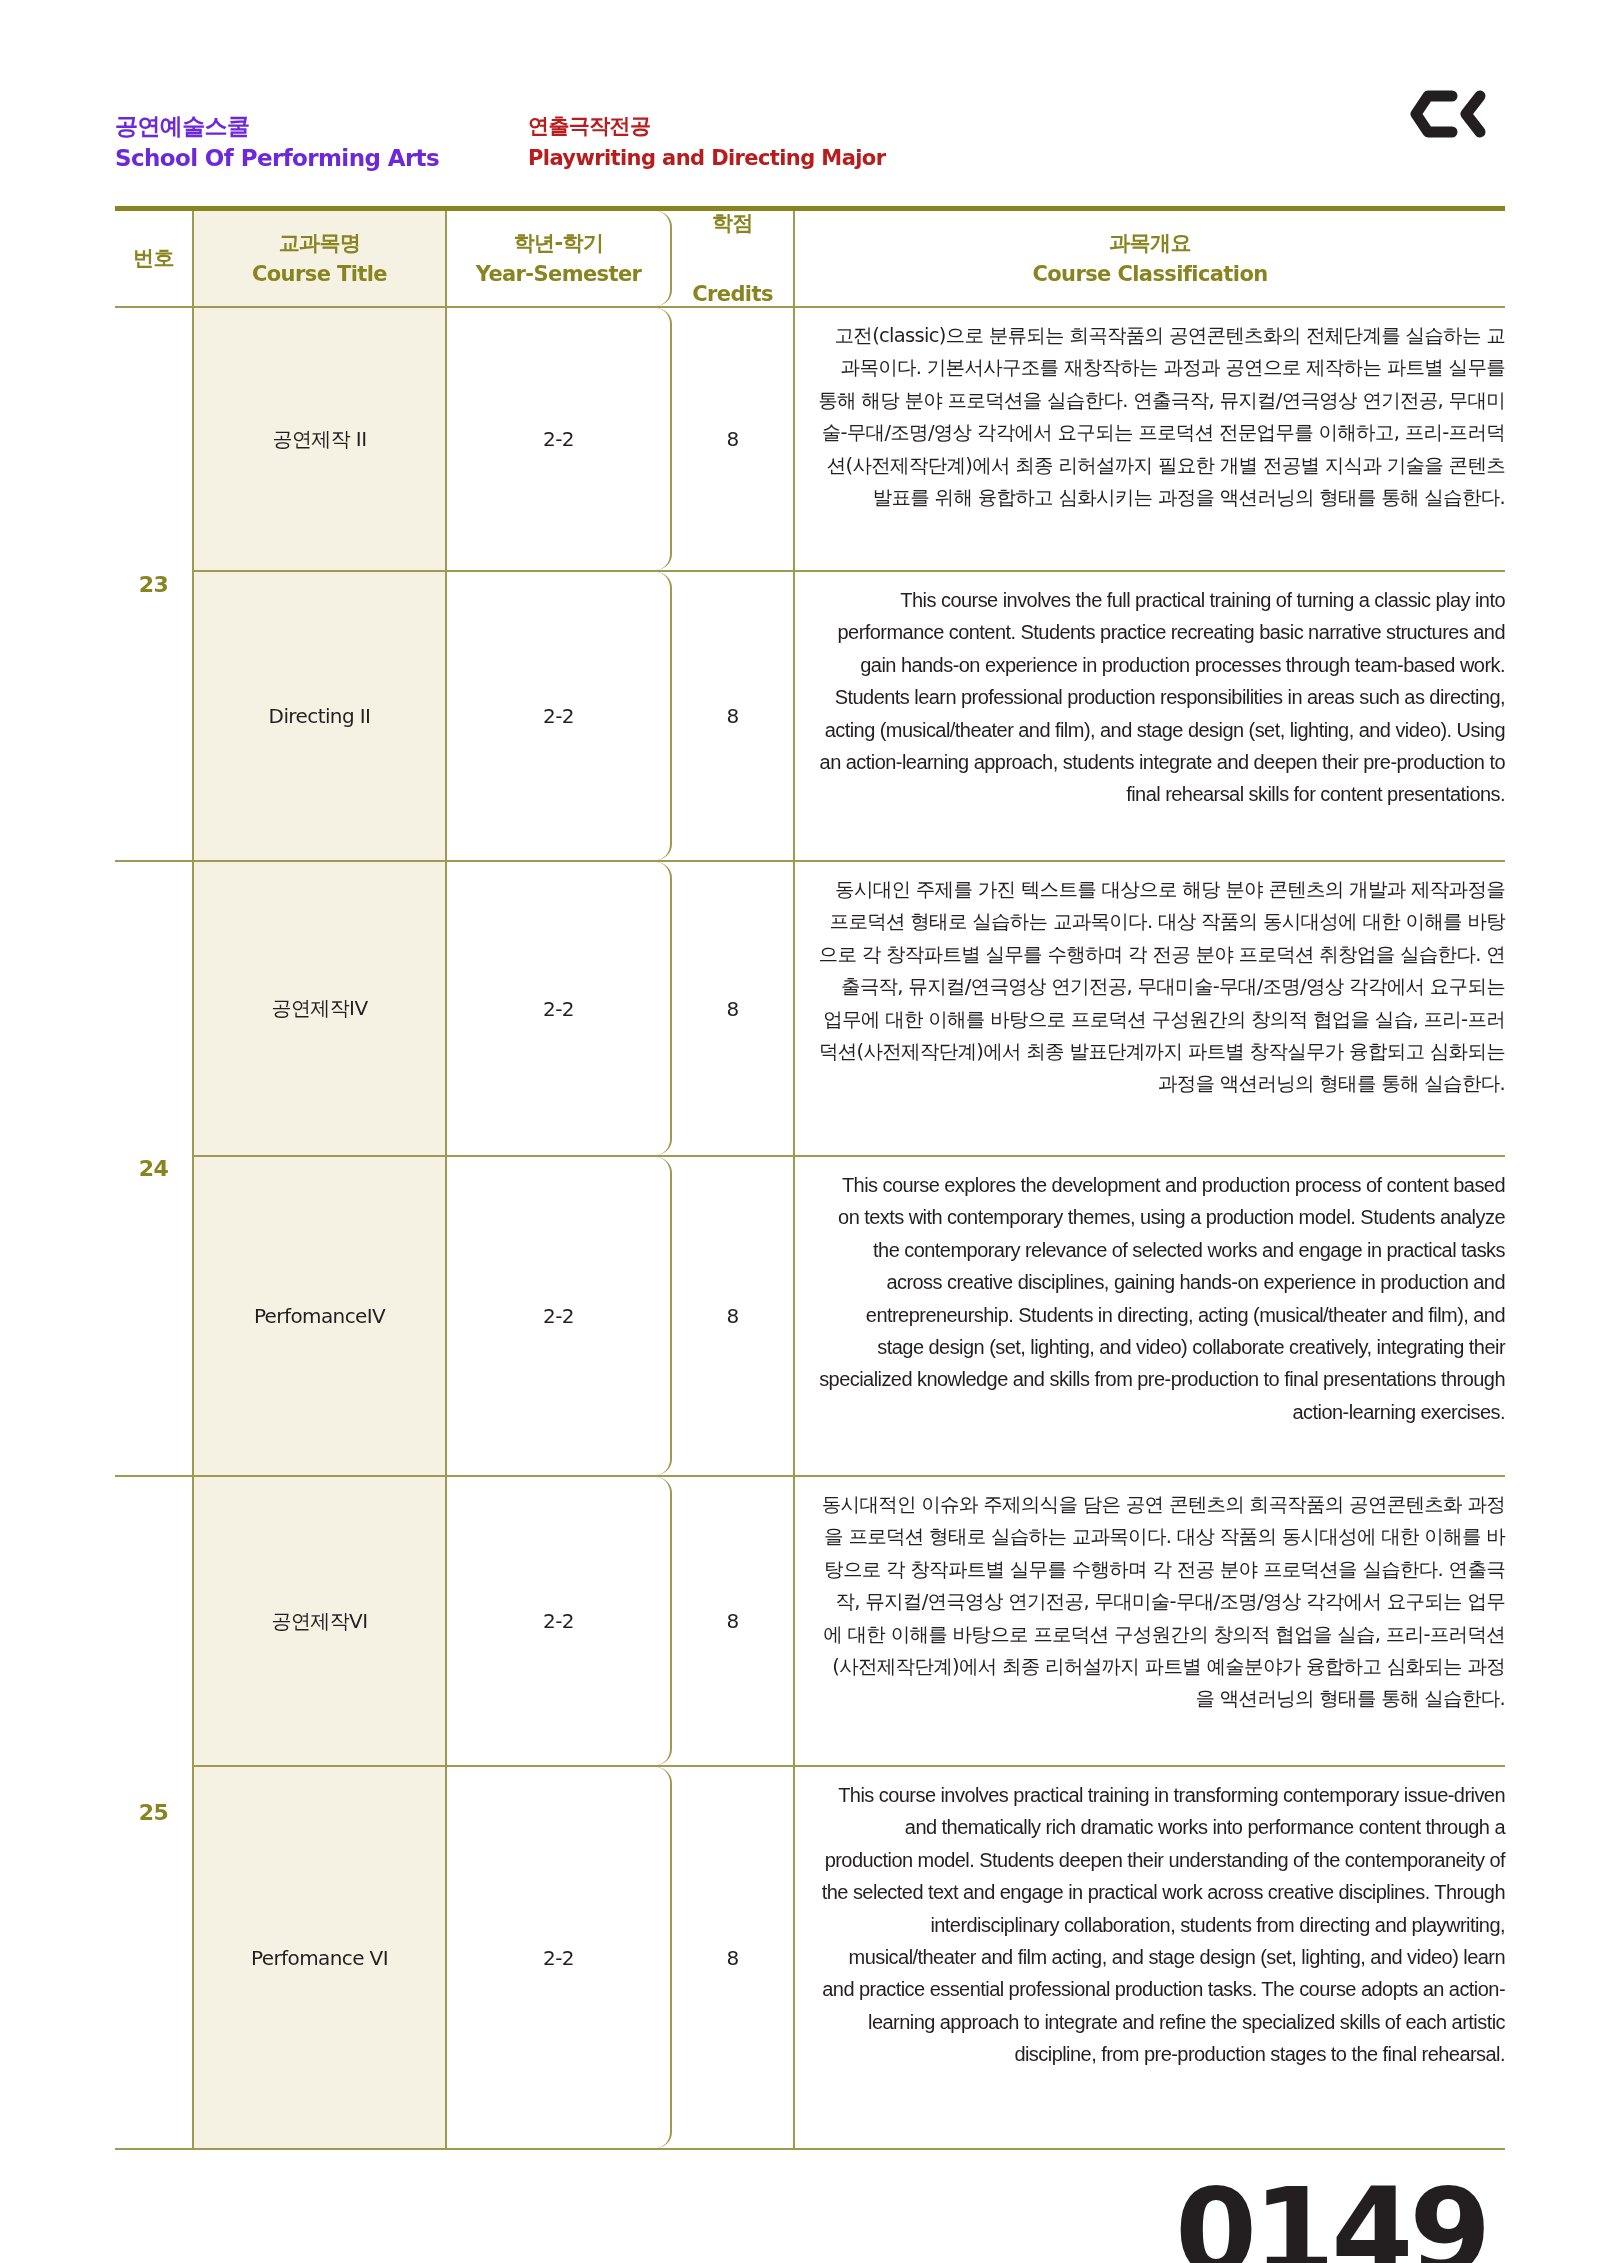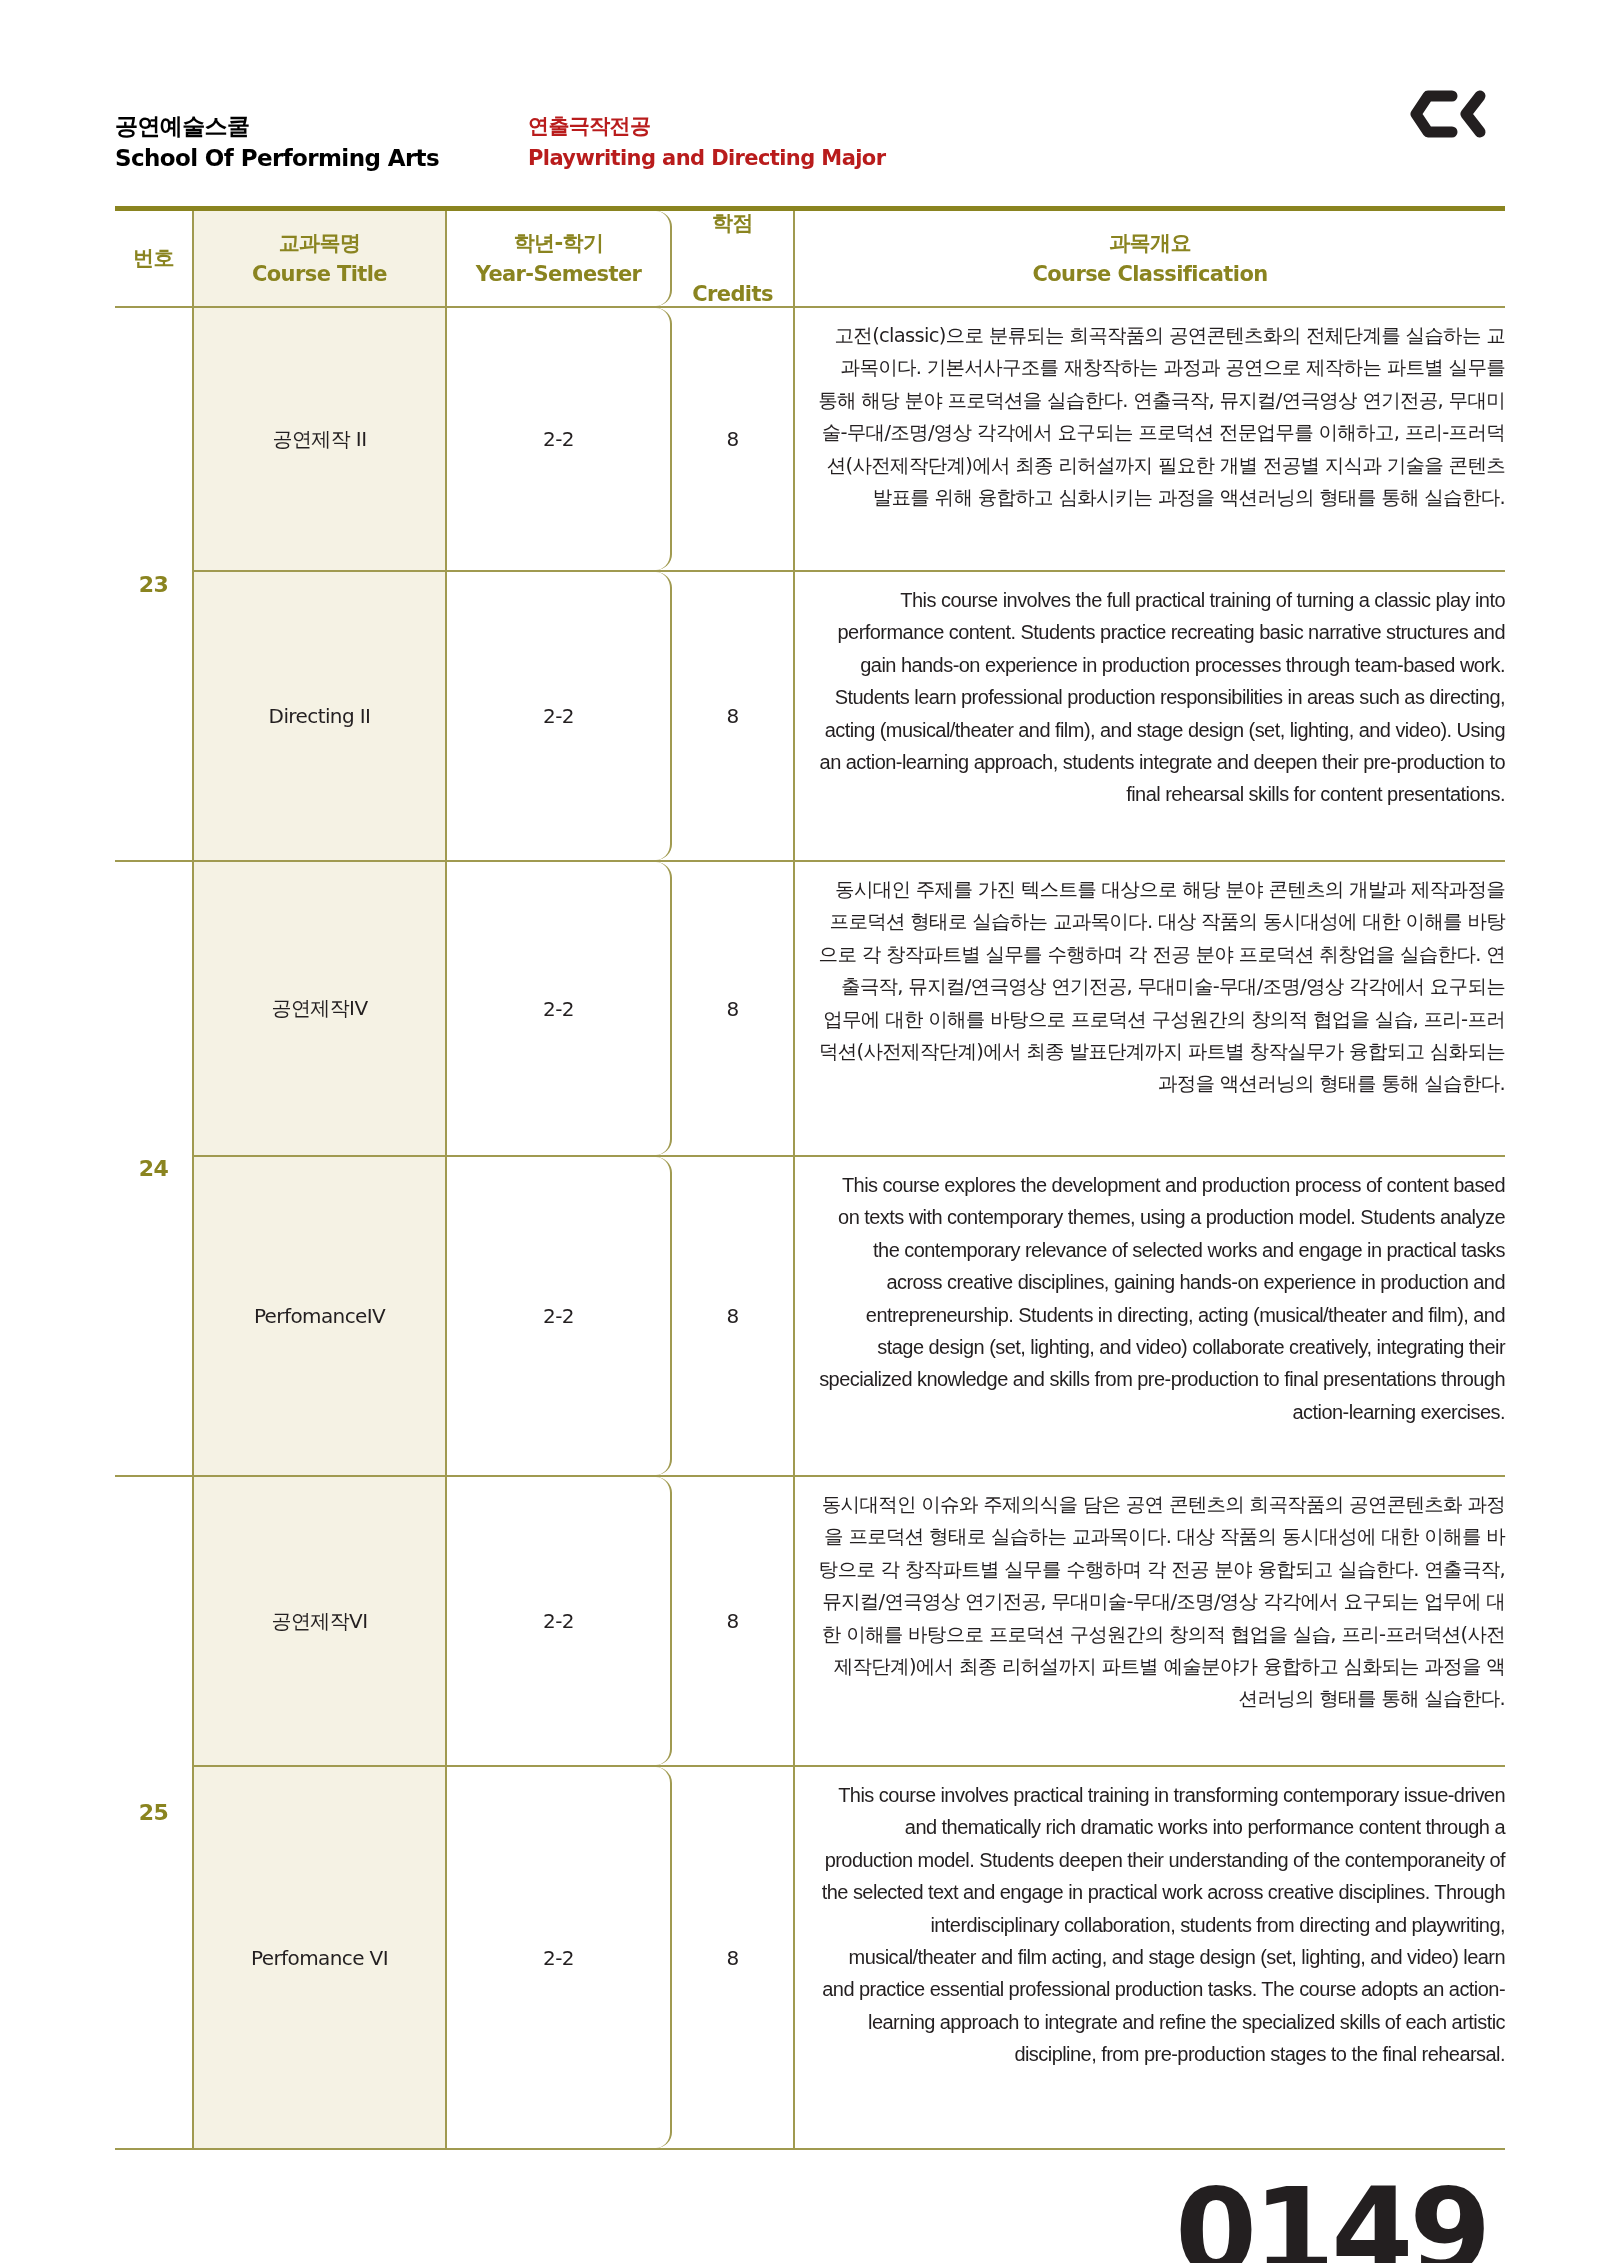--- a/index.html
+++ b/index.html
@@ -1,19 +1,19 @@
 <!DOCTYPE html>
 <html><head>
 <meta charset="utf-8">
 <style>
   * { box-sizing: border-box; margin: 0; padding: 0; }
   html, body { width: 1600px; height: 2263px; background: #ffffff; overflow: hidden; }
   body { position: relative; font-family: "DejaVu Sans", "Liberation Sans", sans-serif; color: #231f20; }
 
-  .hdr-left { position: absolute; left: 115px; top: 110px; color: #000000; font-weight: bold; font-size: 23px; line-height: 32px; letter-spacing: -0.6px; }
+  .hdr-left { position: absolute; left: 115px; top: 110px; color: #6d28d9; font-weight: bold; font-size: 23px; line-height: 32px; letter-spacing: -0.6px; }
   .hdr-mid  { position: absolute; left: 528px; top: 110px; color: #b91c1c; font-size: 21px; line-height: 32px; letter-spacing: -0.6px; font-weight: bold; }
   .logo { position: absolute; left: 1410px; top: 88px; width: 80px; height: 52px; }
 
   .table { position: absolute; left: 115px; top: 206px; width: 1390px; }
   .top-rule { height: 5px; background: #8a8420; }
 
   .row-header { display: flex; height: 97px; border-bottom: 2px solid #a09a50; }
   .cell { position: relative; display: flex; align-items: center; justify-content: center; text-align: center; }
   .c-num { width: 77px; }
   .c-title { width: 255px; background: #f5f2e4; border-left: 2px solid #a09a50; border-right: 2px solid #a09a50; }
@@ -113,21 +113,21 @@
     </div>
   </div>
 
   <div class="group">
     <div class="num">25</div>
     <div class="sub-wrap">
       <div class="sub" style="height:288px;">
         <div class="cell td c-title">공연제작VI</div>
         <div class="cell td c-year">2-2</div>
         <div class="cell td c-cred">8</div>
-        <div class="cell desc c-desc">동시대적인 이슈와 주제의식을 담은 공연 콘텐츠의 희곡작품의 공연콘텐츠화 과정을 프로덕션 형태로 실습하는 교과목이다. 대상 작품의 동시대성에 대한 이해를 바탕으로 각 창작파트별 실무를 수행하며 각 전공 분야 융합되고 실습한다. 연출극작, 뮤지컬/연극영상 연기전공, 무대미술-무대/조명/영상 각각에서 요구되는 업무에 대한 이해를 바탕으로 프로덕션 구성원간의 창의적 협업을 실습, 프리-프러덕션(사전제작단계)에서 최종 리허설까지 파트별 예술분야가 융합하고 심화되는 과정을 액션러닝의 형태를 통해 실습한다.</div>
+        <div class="cell desc c-desc">동시대적인 이슈와 주제의식을 담은 공연 콘텐츠의 희곡작품의 공연콘텐츠화 과정을 프로덕션 형태로 실습하는 교과목이다. 대상 작품의 동시대성에 대한 이해를 바탕으로 각 창작파트별 실무를 수행하며 각 전공 분야 프로덕션을 실습한다. 연출극작, 뮤지컬/연극영상 연기전공, 무대미술-무대/조명/영상 각각에서 요구되는 업무에 대한 이해를 바탕으로 프로덕션 구성원간의 창의적 협업을 실습, 프리-프러덕션(사전제작단계)에서 최종 리허설까지 파트별 예술분야가 융합하고 심화되는 과정을 액션러닝의 형태를 통해 실습한다.</div>
       </div>
       <div class="sub" style="height:383px;">
         <div class="cell td c-title">Perfomance VI</div>
         <div class="cell td c-year">2-2</div>
         <div class="cell td c-cred">8</div>
         <div class="cell desc en c-desc">This course involves practical training in transforming contemporary issue-driven and thematically rich dramatic works into performance content through a production model. Students deepen their understanding of the contemporaneity of the selected text and engage in practical work across creative disciplines. Through interdisciplinary collaboration, students from directing and playwriting, musical/theater and film acting, and stage design (set, lighting, and video) learn and practice essential professional production tasks. The course adopts an action-learning approach to integrate and refine the specialized skills of each artistic discipline, from pre-production stages to the final rehearsal.</div>
       </div>
     </div>
   </div>
 </div>

